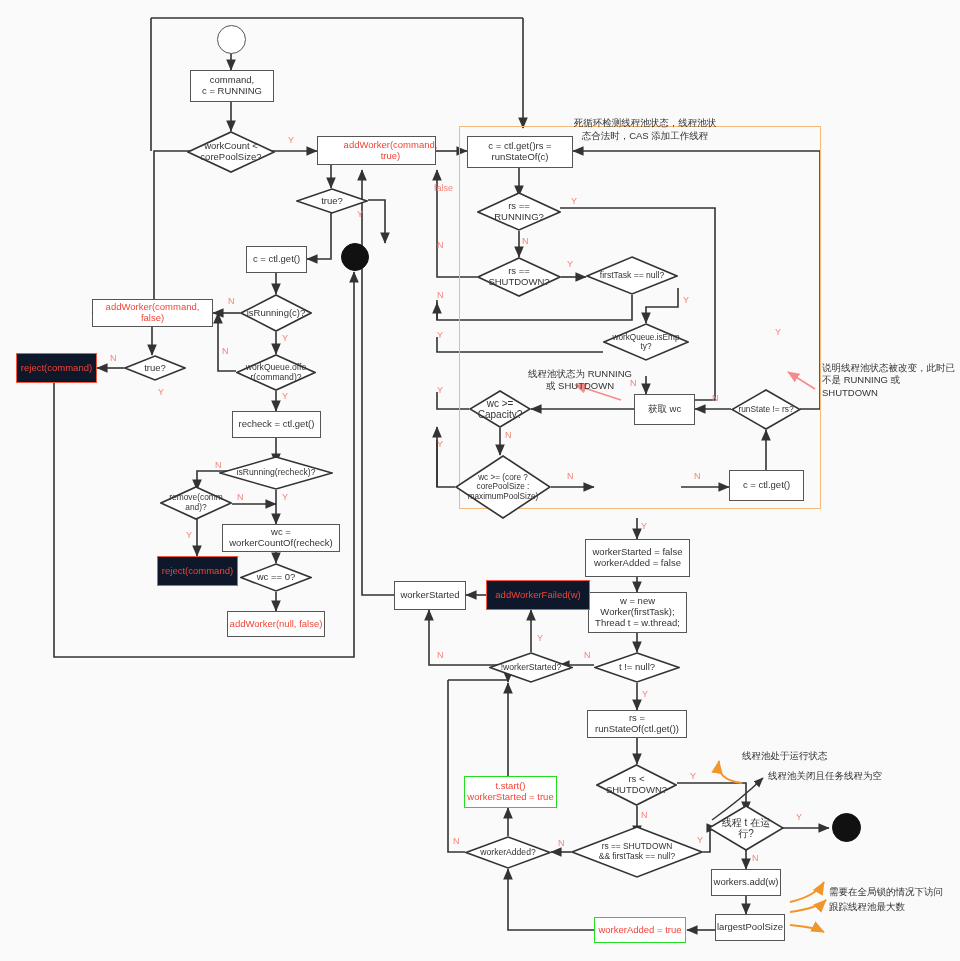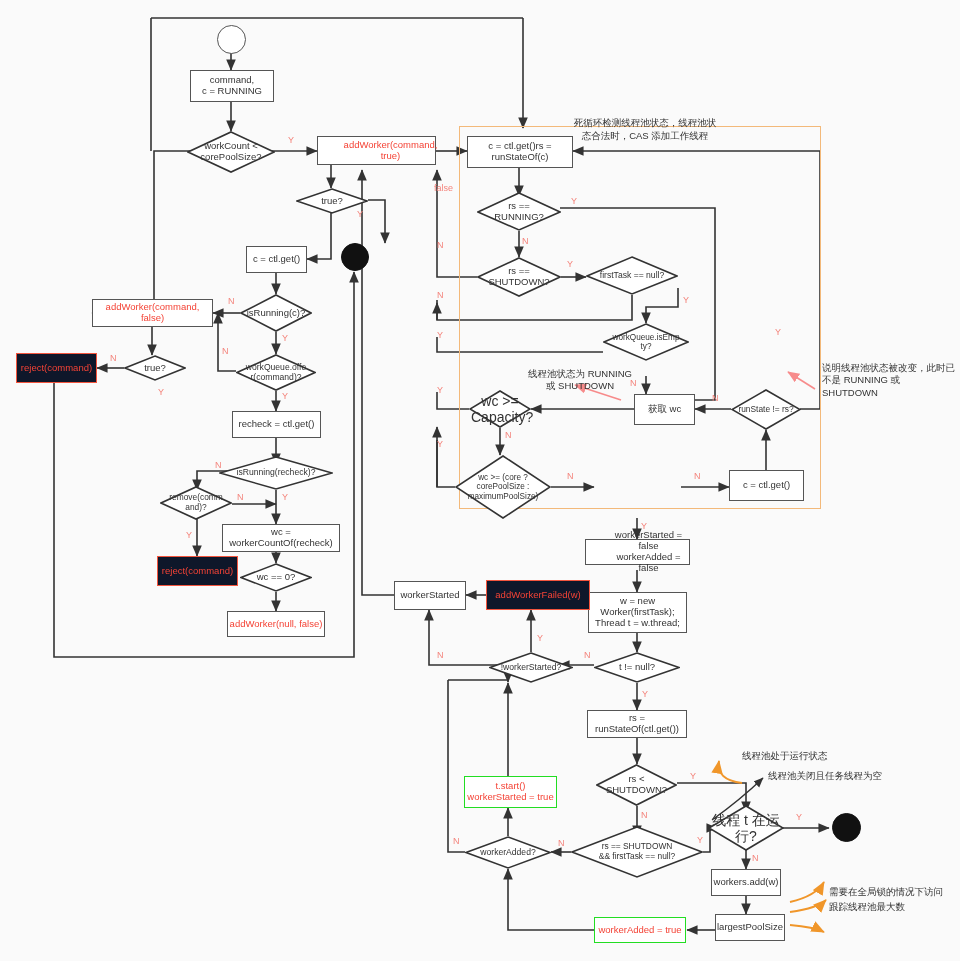--- a/index.html
+++ b/index.html
@@ -322,37 +322,37 @@
     <svg class="dshape" viewBox="0 0 70 41" preserveAspectRatio="none">
         <polygon points="35,1 69,20.5 35,40 1,20.5" fill="#fff" stroke="#333" stroke-width="1.6" vector-effect="non-scaling-stroke"></polygon>
       </svg>
     <span class="dtext" style="font-size:8.4px;">runState != rs?</span>
   </div>
 
   <div class="node dia" style="left:469px;top:390px;width:62px;height:38px;">
     <svg class="dshape" viewBox="0 0 62 38" preserveAspectRatio="none">
         <polygon points="31,1 61,19 31,37 1,19" fill="#fff" stroke="#333" stroke-width="1.6" vector-effect="non-scaling-stroke"></polygon>
       </svg>
-    <span class="dtext" style="font-size:14px;">wc &gt;=
+    <span class="dtext" style="font-size:10px;">wc &gt;=
 Capacity?</span>
   </div>
 
   <div class="node dia" style="left:455px;top:455px;width:96px;height:64px;">
     <svg class="dshape" viewBox="0 0 96 64" preserveAspectRatio="none">
         <polygon points="48,1 95,32 48,63 1,32" fill="#fff" stroke="#333" stroke-width="1.6" vector-effect="non-scaling-stroke"></polygon>
       </svg>
     <span class="dtext" style="font-size:8.2px;">wc &gt;= (core ?
 corePoolSize :
 maximumPoolSize)</span>
   </div>
 
 
   <div class="node proc" style="left:729px;top:470px;width:75px;height:31px;">c = ctl.get()</div>
 
-  <div class="node proc" style="left:585px;top:539px;width:105px;height:26px;padding-left:22px;">workerStarted = false
+  <div class="node proc" style="left:585px;top:539px;width:105px;height:38px;">workerStarted = false
 workerAdded = false</div>
 
   <div class="node proc" style="left:588px;top:592px;width:99px;height:41px;">w = new
 Worker(firstTask);
 Thread t = w.thread;</div>
 
   <div class="node dia" style="left:594px;top:652px;width:86px;height:31px;">
     <svg class="dshape" viewBox="0 0 86 31" preserveAspectRatio="none">
         <polygon points="43,1 85,15.5 43,30 1,15.5" fill="#fff" stroke="#333" stroke-width="1.6" vector-effect="non-scaling-stroke"></polygon>
       </svg>
@@ -375,21 +375,21 @@
         <polygon points="66,1 131,26 66,51 1,26" fill="#fff" stroke="#333" stroke-width="1.6" vector-effect="non-scaling-stroke"></polygon>
       </svg>
     <span class="dtext" style="font-size:8.4px;">rs == SHUTDOWN
 &amp;&amp; firstTask == null?</span>
   </div>
 
   <div class="node dia" style="left:708px;top:805px;width:76px;height:46px;">
     <svg class="dshape" viewBox="0 0 76 46" preserveAspectRatio="none">
         <polygon points="38,1 75,23 38,45 1,23" fill="#fff" stroke="#333" stroke-width="1.6" vector-effect="non-scaling-stroke"></polygon>
       </svg>
-    <span class="dtext" style="font-size:14px;">线程 t 在运
+    <span class="dtext" style="font-size:10px;">线程 t 在运
 行?</span>
   </div>
 
   <div class="node circ solid" style="left:832px;top:813px;width:29px;height:29px;"></div>
 
   <div class="node proc" style="left:711px;top:869px;width:70px;height:27px;">workers.add(w)</div>
 
   <div class="node proc" style="left:715px;top:914px;width:70px;height:27px;">largestPoolSize</div>
 
   <div class="node proc green" style="left:594px;top:917px;width:92px;height:26px;">workerAdded = true</div>

